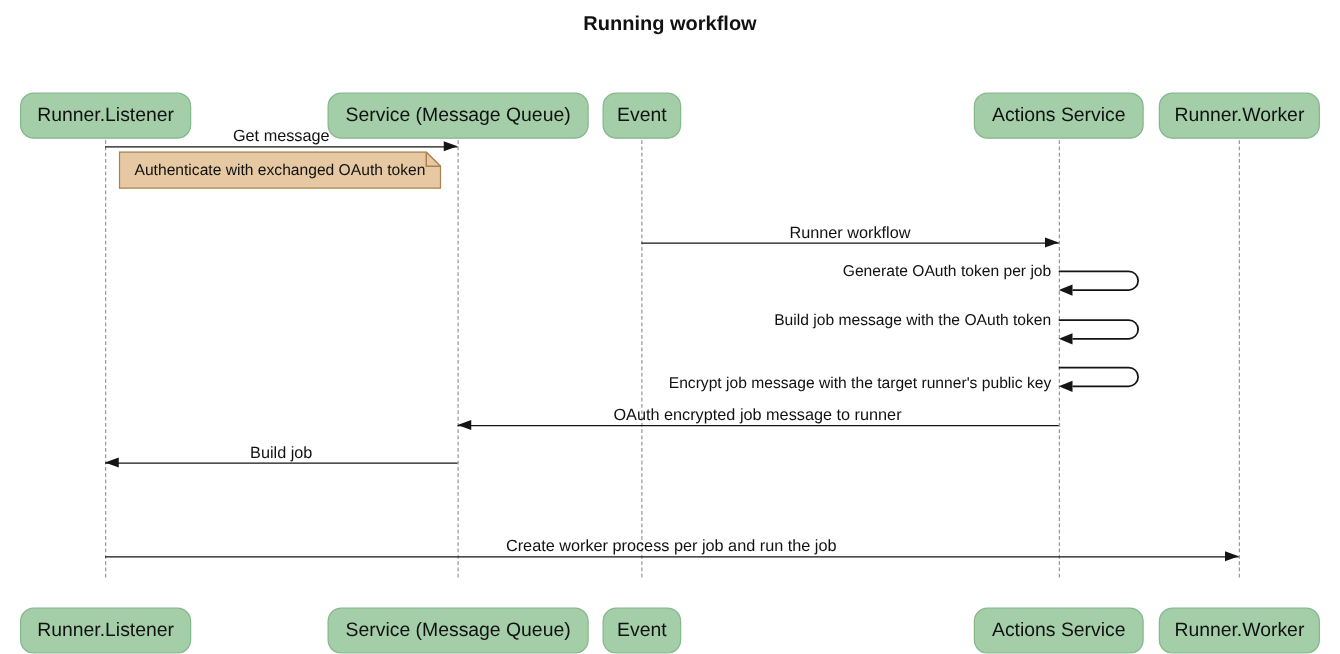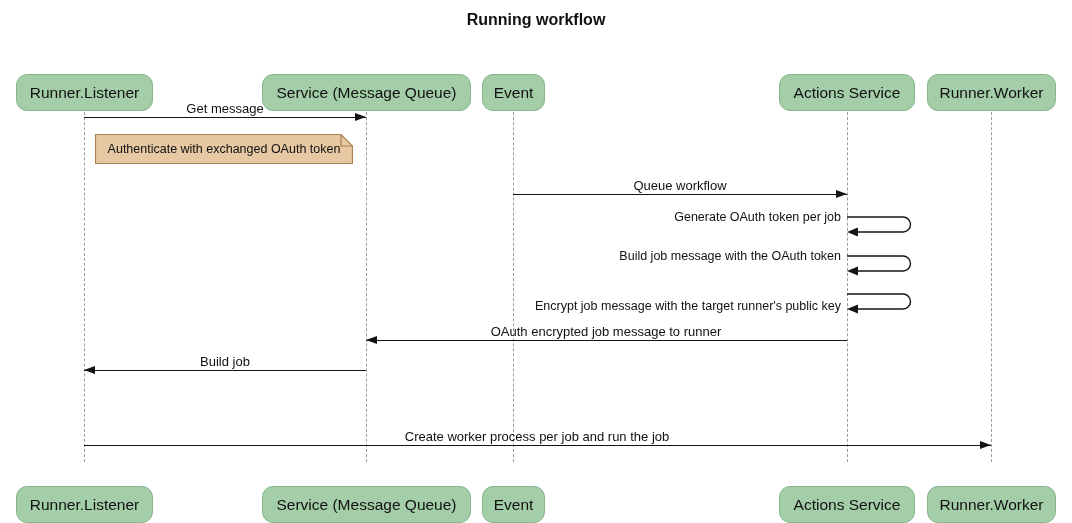--- a/index.html
+++ b/index.html
@@ -83,30 +83,30 @@
   <div class="actor" style="left:482px;top:50px;width:63px">Event</div>
   <div class="actor" style="left:779px;top:50px;width:136px">Actions Service</div>
   <div class="actor" style="left:927px;top:50px;width:129px">Runner.Worker</div>
 
   <div>
     <div class="msg-label" style="left:225px;top:101px">Get message</div>
     <div class="msg-line" style="left:84px;top:117px;width:282px"></div>
     <div class="head right" style="left:355px;top:113px"></div>
   </div>
 
-  <div class="note" style="left:95px;top:134px;width:258px;height:30px">
+  <div class="note" style="left:95px;top:121px;width:258px;height:30px">
     <svg width="258" height="30" viewBox="0 0 258 30">
       <path class="shape" d="M0.5,0.5 H246 L257.5,12 V29.5 H0.5 Z"></path>
       <path class="fold" d="M246,0.5 V12 H257.5"></path>
     </svg>
     <div class="note-text">Authenticate with exchanged OAuth token</div>
   </div>
 
   <div>
-    <div class="msg-label" style="left:680px;top:178px">Queue workflow</div>
+    <div class="msg-label" style="left:680px;top:178px">Runner workflow</div>
     <div class="msg-line" style="left:513px;top:194px;width:334px"></div>
     <div class="head right" style="left:836px;top:190px"></div>
   </div>
 
   <div>
     <div class="self-label" style="right:231px;top:217px">Generate OAuth token per job</div>
     <svg class="selfloop" style="left:846px;top:213px" width="72" height="26">
       <path d="M1,4 H57 A7.5,7.5 0 0 1 57,19 H12"></path>
       <polygon points="1,19 12,14.5 12,23.5"></polygon>
     </svg>

